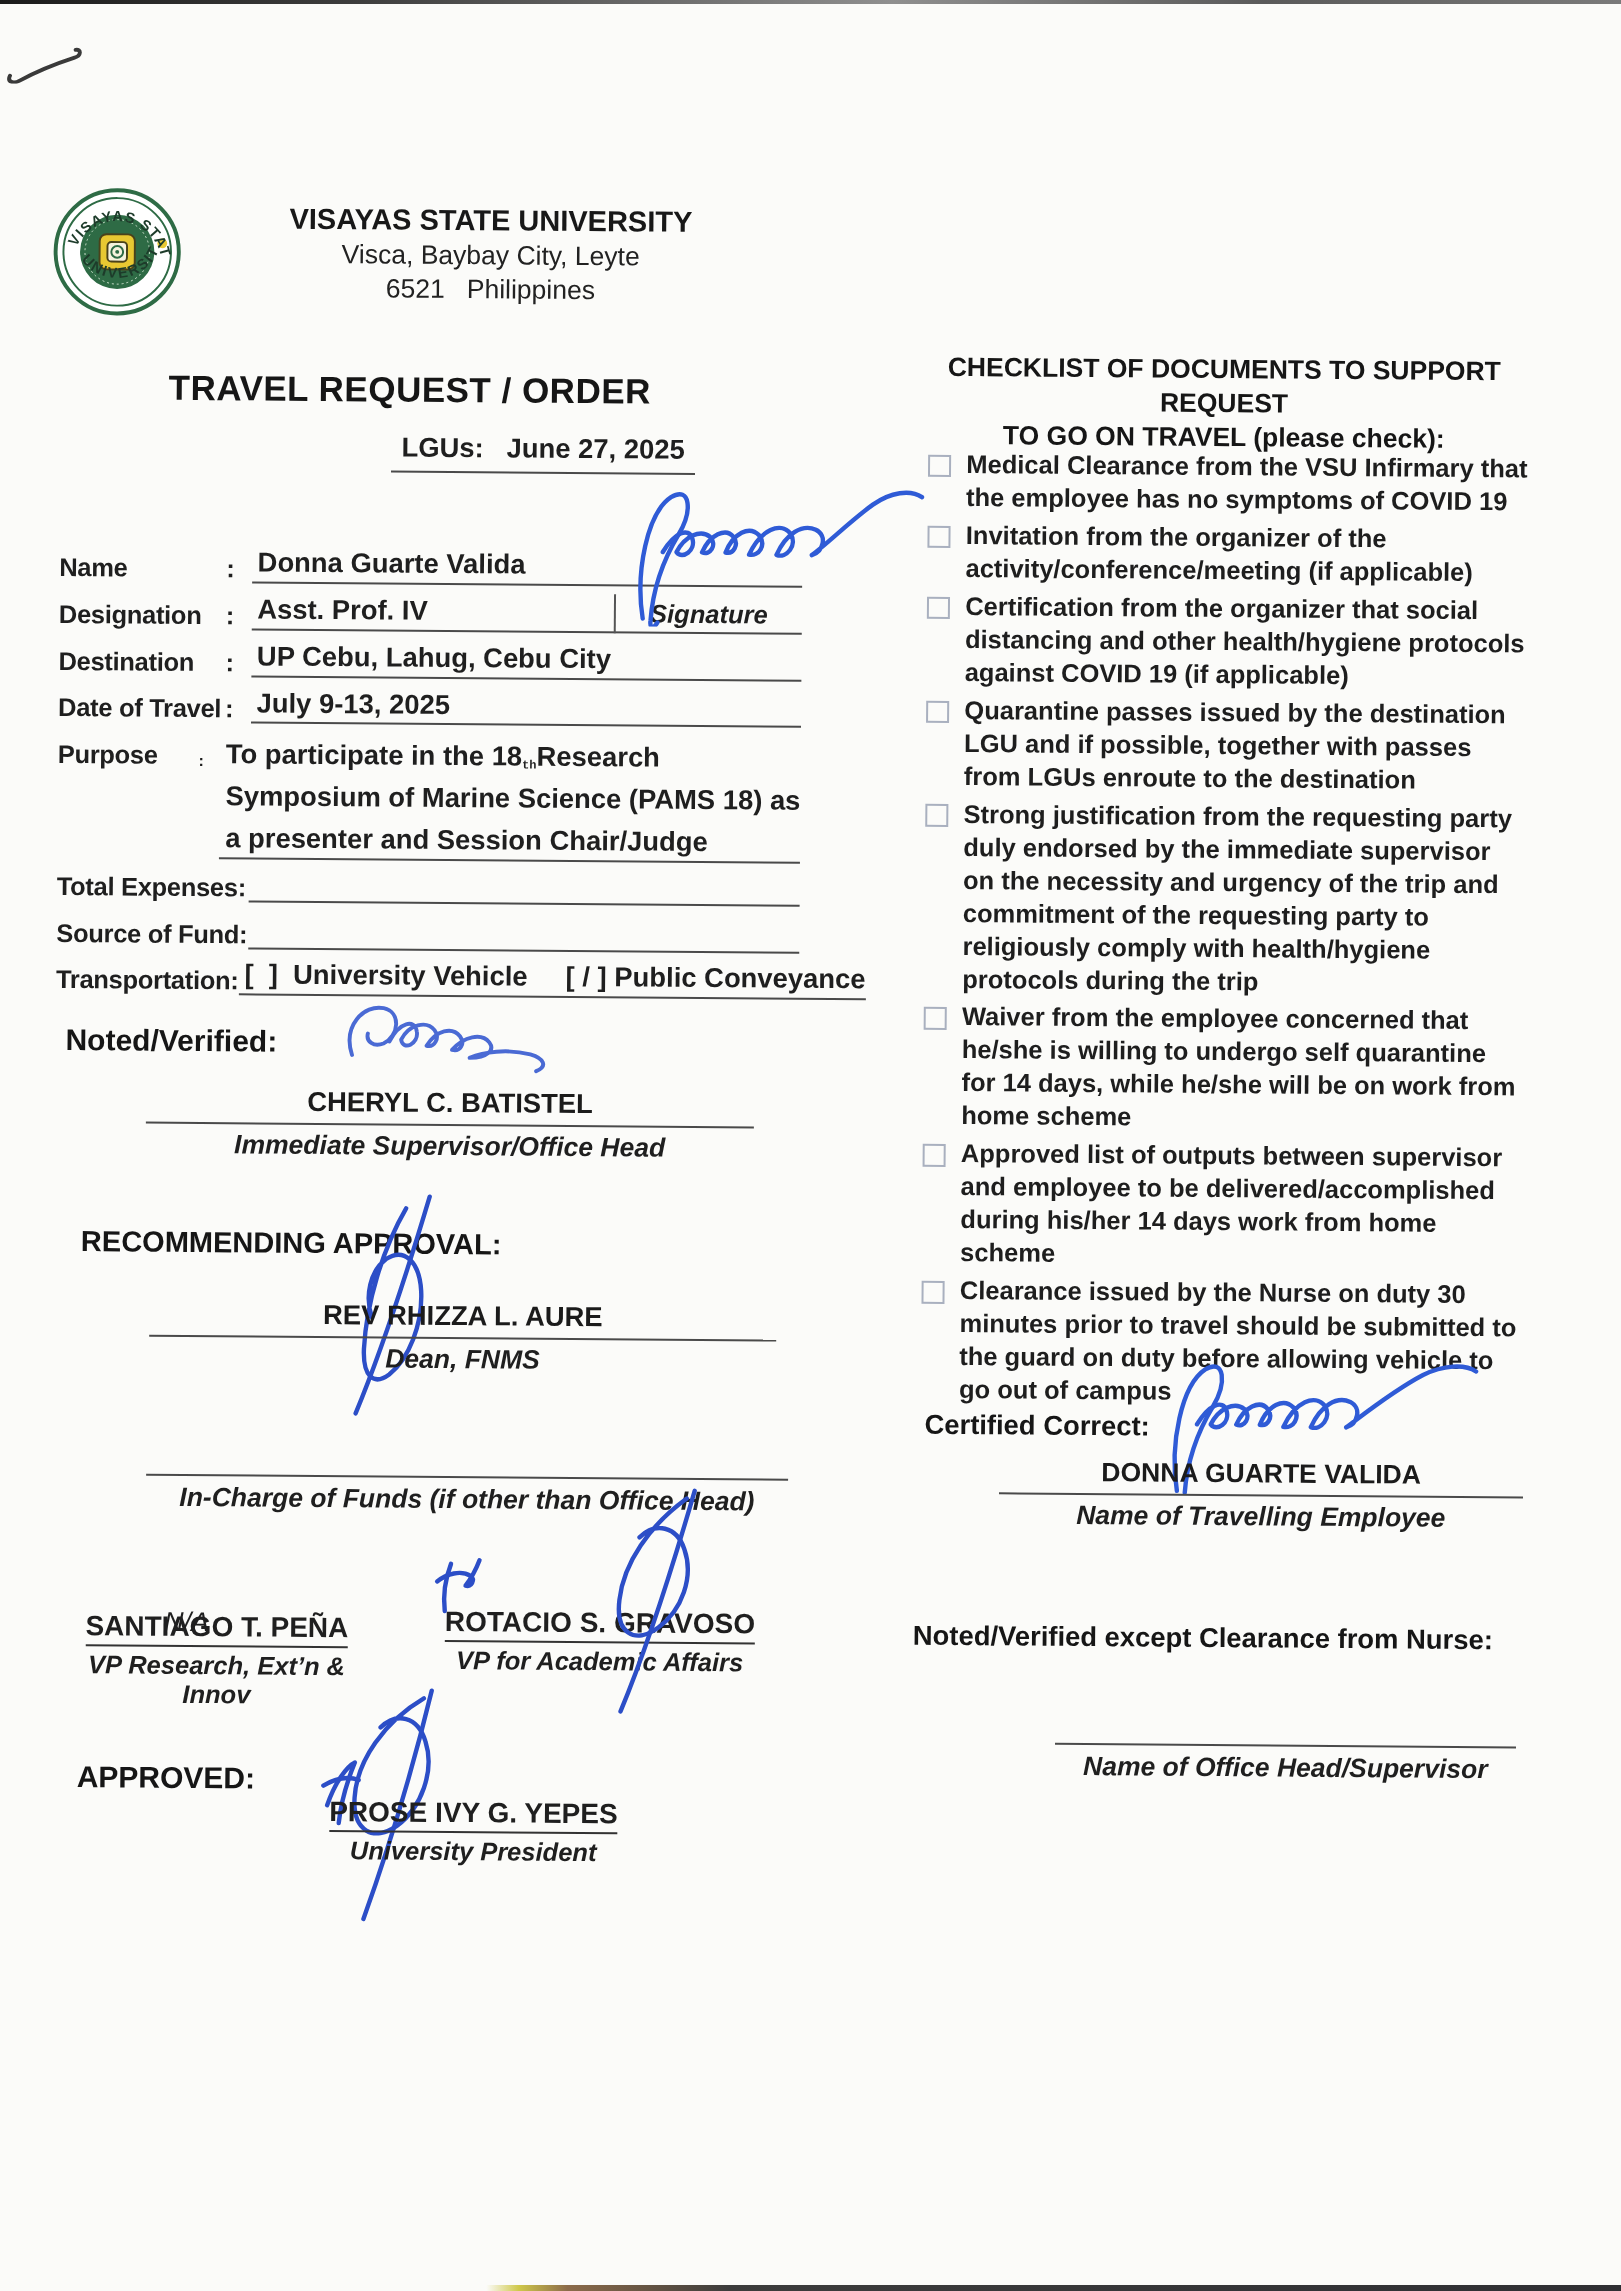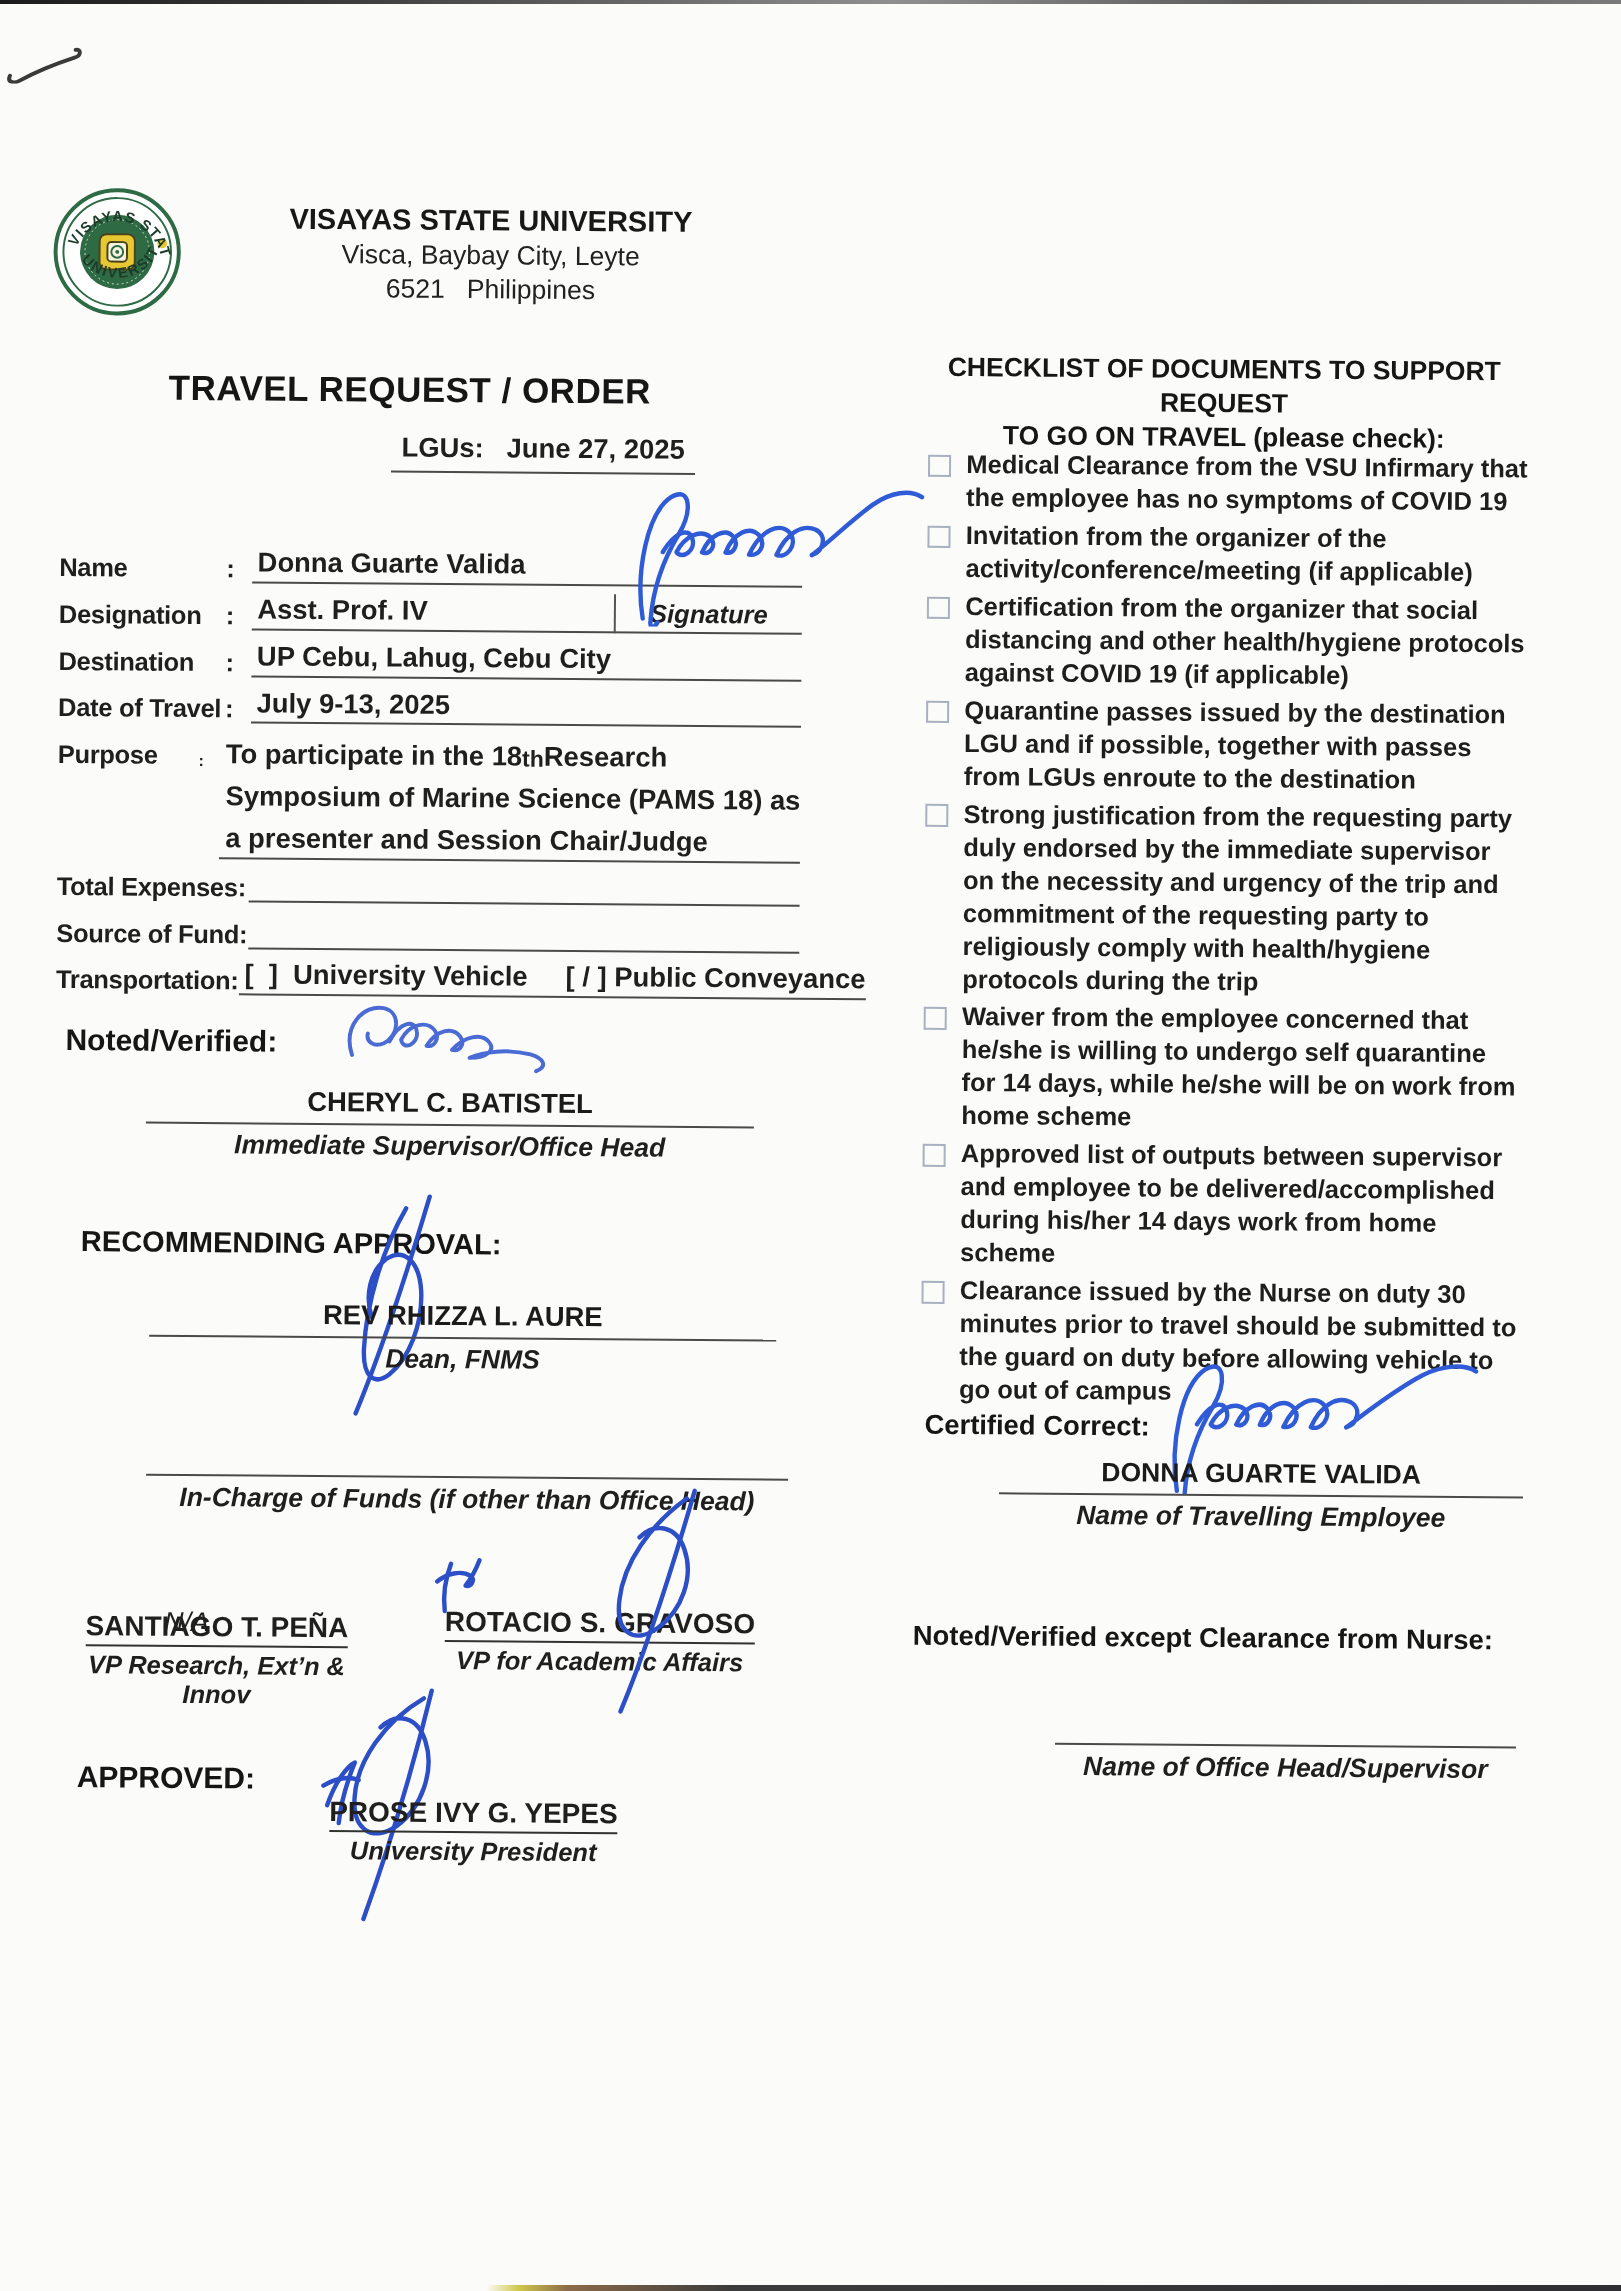--- a/index.html
+++ b/index.html
@@ -121,21 +121,21 @@
         <div class="flabel">Date of Travel</div>
         <div class="fcolon">:</div>
         <div class="fvalue">July 9-13, 2025</div>
       </div>
       <div style="display:flex;">
         <div class="flabel purline" style="font-size:25.5px;">Purpose</div>
         <div class="fcolon purline">:</div>
         <div style="flex:1;">
           <div class="fvalue noline purline">
               <span>To participate in the 18</span>
-              <sup style="font-size:23px;">th</sup>
+              <sup style="font-size:12px;font-family:Liberation Mono, monospace;">th</sup>
               <span> Research</span>
             </div>
           <div class="fvalue noline purline">Symposium of Marine Science (PAMS 18) as</div>
           <div class="fvalue purline">a presenter and Session Chair/Judge</div>
         </div>
       </div>
       <div class="frow" style="margin-top:3.9px;">
         <div class="flabel" style="width:192px;">Total Expenses:</div>
         <div class="fvalue"></div>
       </div>

